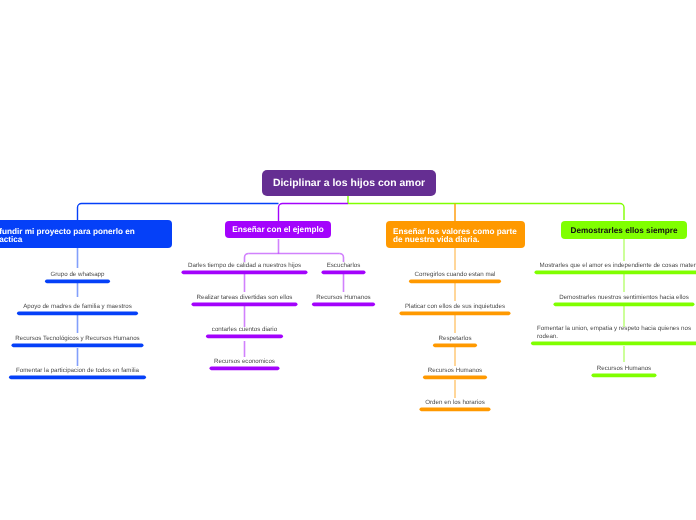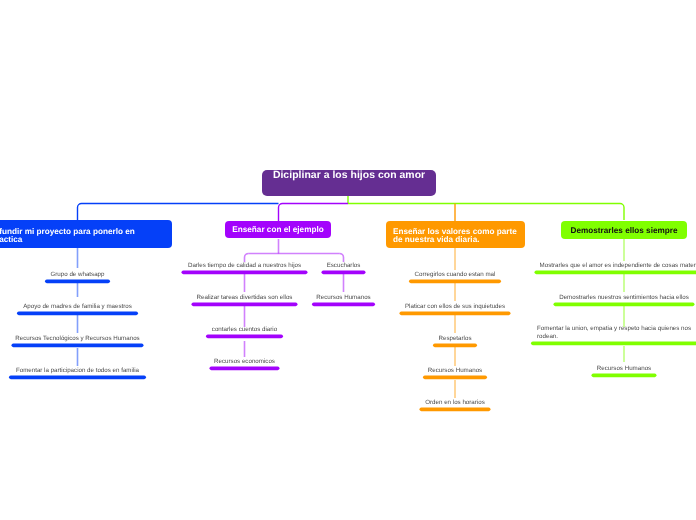--- a/index.html
+++ b/index.html
@@ -4,21 +4,21 @@
 <title>Mapa mental</title>
 <style>
   html,body{margin:0;padding:0;background:#ffffff;}
   body{width:696px;height:520px;overflow:hidden;position:relative;
        font-family:"Liberation Sans",sans-serif;
        -webkit-font-smoothing:antialiased;-moz-osx-font-smoothing:grayscale;
        text-rendering:geometricPrecision;}
   #map{position:absolute;inset:0;width:696px;height:520px;}
   svg#links{position:absolute;left:0;top:0;width:696px;height:520px;overflow:visible;}
 
-  .rootnode{position:absolute;border-radius:5px;display:flex;
+  .rootnode{position:absolute;border-radius:5px;display:flex;align-items:center;
      justify-content:center;color:#ffffff;font-weight:700;font-size:10.4px;
      letter-spacing:.05px;text-align:center;box-sizing:border-box;white-space:nowrap;}
   .branchnode{position:absolute;border-radius:4px;display:flex;align-items:center;
      box-sizing:border-box;font-weight:700;font-size:8.2px;line-height:8.4px;}
   .rootnode>span,.branchnode>span{display:block;transform:translateZ(0);}
   .subnode{position:absolute;box-sizing:border-box;}
   .subnode .txt{position:absolute;left:0;width:100%;text-align:center;
      color:#4a4a4a;font-size:6.2px;line-height:8px;font-weight:400;
      transform:translateZ(0);}
 </style>

